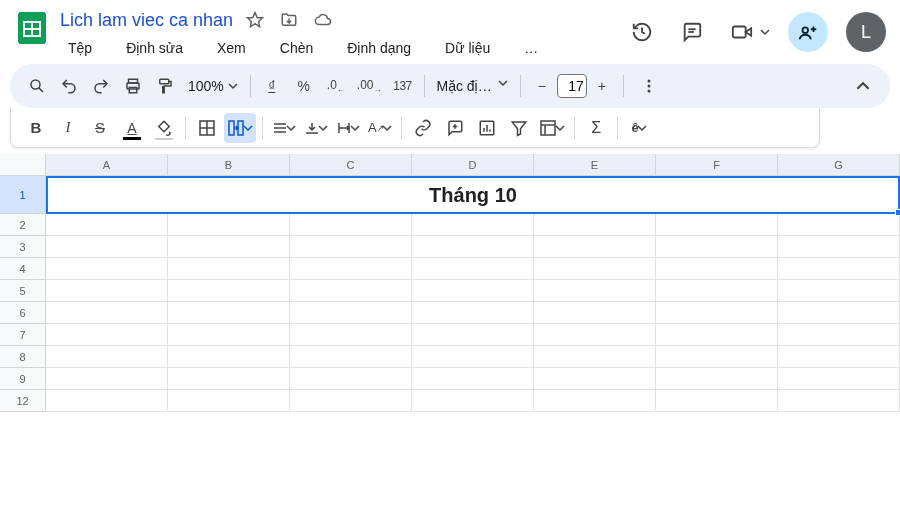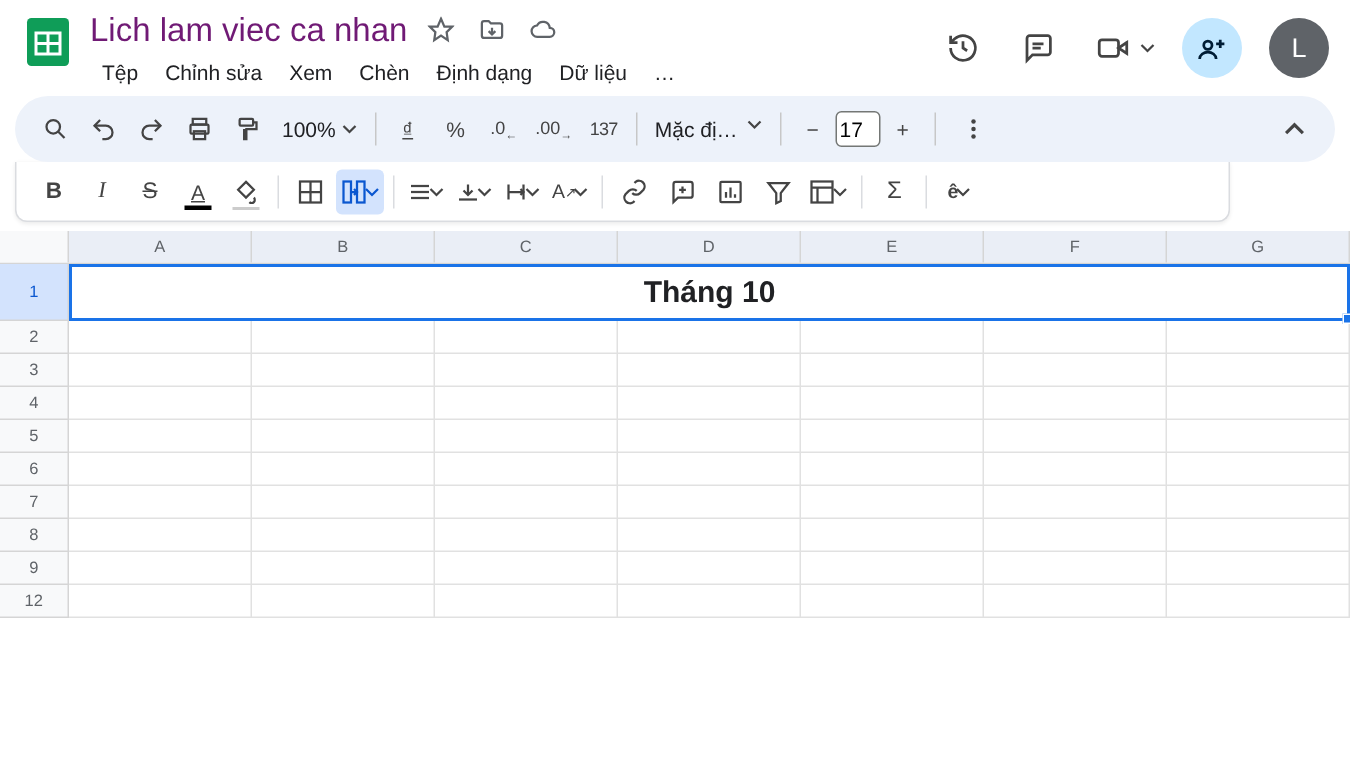--- a/index.html
+++ b/index.html
@@ -1,37 +1,37 @@
 <!DOCTYPE html>
 <html><head>
 <meta charset="utf-8">
 <style>
 html,body{margin:0;padding:0;font-family:Arial,Helvetica,sans-serif;font-size:13px;color:#202124;background:#fff;width:900px;height:521px;overflow:hidden}
 *{box-sizing:border-box}
 .header{display:flex;align-items:flex-start;padding:6px 14px 0 14px;height:64px}
 .logo{width:36px;height:36px;margin-top:4px;margin-right:10px;flex:0 0 auto}
 .title-area{flex:1 1 auto}
 .title-row{display:flex;align-items:center;gap:10px;height:28px}
-.doc-title{font-size:22px;color:#701a75}
+.doc-title{font-size:18px;color:#1d4ed8}
 .title-icon{color:#5f6368;display:flex;align-items:center;justify-content:center;width:24px;height:24px;border-radius:4px}
-.menu-row{display:flex;gap:2px;margin-top:2px}
+.menu-row{display:flex;gap:18px;margin-top:2px}
 .menu-item{padding:4px 8px;font-size:14px;color:#202124;border-radius:4px;cursor:pointer}
 .header-right{display:flex;align-items:center;gap:18px;padding-top:6px}
 .hr-btn{width:32px;height:32px;display:flex;align-items:center;justify-content:center;border-radius:50%;color:#444;cursor:pointer}
 .hr-drop{display:flex;align-items:center;gap:2px}
 .share-btn{width:40px;height:40px;border-radius:50%;background:#c2e7ff;display:flex;align-items:center;justify-content:center;color:#001d35;cursor:pointer}
 .avatar{width:40px;height:40px;border-radius:50%;background:#5f6368;color:#fff;display:flex;align-items:center;justify-content:center;font-size:18px;cursor:pointer}
 .toolbar-shell{padding:0 10px}
 .toolbar{display:flex;align-items:center;background:#edf2fa;border-radius:24px;height:44px;padding:0 12px;gap:2px;position:relative}
 .tb-btn{min-width:30px;height:30px;display:flex;align-items:center;justify-content:center;border-radius:4px;color:#444;cursor:pointer;font-size:14px;padding:0 4px}
 .tb-sep{width:1px;height:22px;background:#c7c7c7;margin:0 4px}
 .tb-zoom{display:flex;align-items:center;gap:4px;padding:0 6px;font-size:14px}
 .tb-font{display:flex;align-items:flex-start;gap:6px;padding:0 6px;font-size:14px}
 .tb-size{display:flex;align-items:center}
-.tb-size-input{width:30px;height:24px;border:1px solid #747775;border-radius:4px;text-align:left;font-size:14px;background:#fff}
+.tb-size-input{width:30px;height:24px;border:1px solid #747775;border-radius:4px;text-align:right;font-size:14px;background:#fff}
 .tb-more{margin-left:4px}
 .tb-collapse{position:absolute;right:12px}
 .toolbar2{display:flex;align-items:center;background:#fff;border:1px solid #dadce0;border-radius:0 0 8px 8px;border-top:none;height:40px;padding:0 10px;gap:2px;margin:0 0 0 0;box-shadow:0 1px 3px rgba(0,0,0,0.08);width:810px}
 .tb2-btn{min-width:30px;height:30px;display:flex;align-items:center;justify-content:center;border-radius:4px;color:#444;cursor:pointer;padding:0 3px}
 .tb2-btn.active{background:#d3e3fd}
 .tb2-sep{width:1px;height:22px;background:#dadce0;margin:0 4px}
 .color-btn{position:relative}
 .color-under{position:absolute;bottom:3px;left:6px;right:6px;height:3px}
 .dd{display:flex;align-items:center}
 .dd .caret{margin-left:-2px}
@@ -77,21 +77,21 @@
           </svg>
         </div>
       <div class="title-icon">
           <svg width="20" height="18" viewBox="0 0 24 24" fill="none" stroke="#5f6368" stroke-width="2">
             <path d="M18 18a4 4 0 0 0 0-8 6 6 0 0 0-11.3-2A5 5 0 0 0 7 18z"></path>
           </svg>
         </div>
     </div>
     <div class="menu-row">
       <div class="menu-item">Tệp</div>
-      <div class="menu-item">Chỉnh sửa</div>
+      <div class="menu-item">Định sửa</div>
       <div class="menu-item">Xem</div>
       <div class="menu-item">Chèn</div>
       <div class="menu-item">Định dạng</div>
       <div class="menu-item">Dữ liệu</div>
       <div class="menu-item">…</div>
     </div>
   </div>
   <div class="header-right">
     <div class="hr-btn">
         <svg width="22" height="22" viewBox="0 0 24 24" fill="none" stroke="#444" stroke-width="2">

